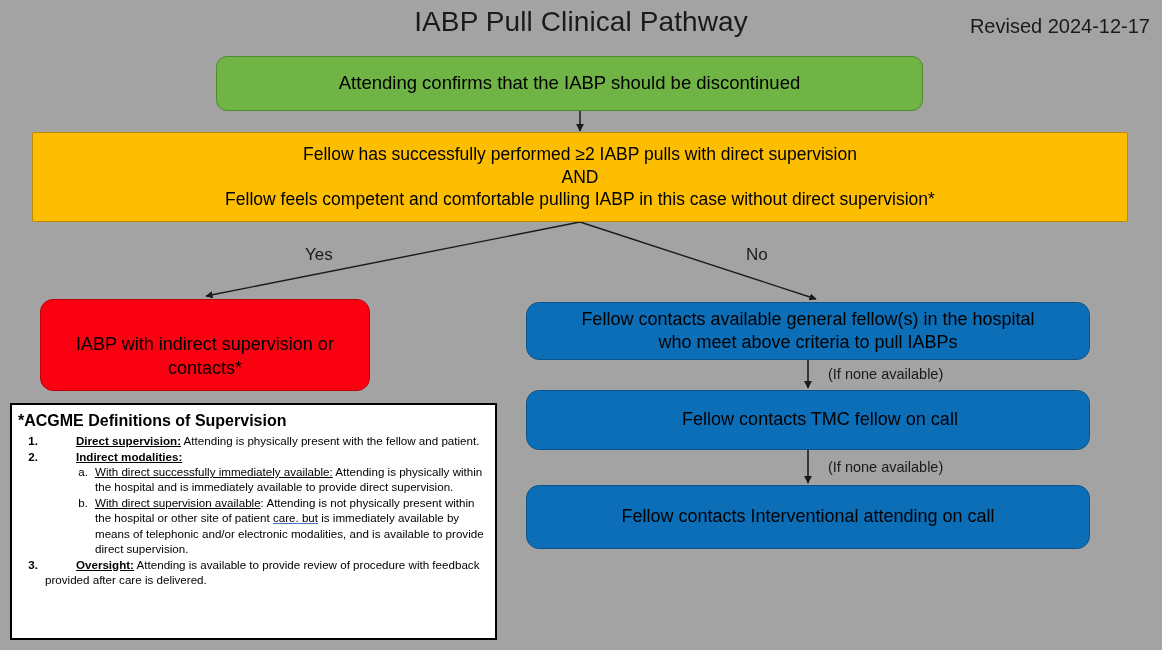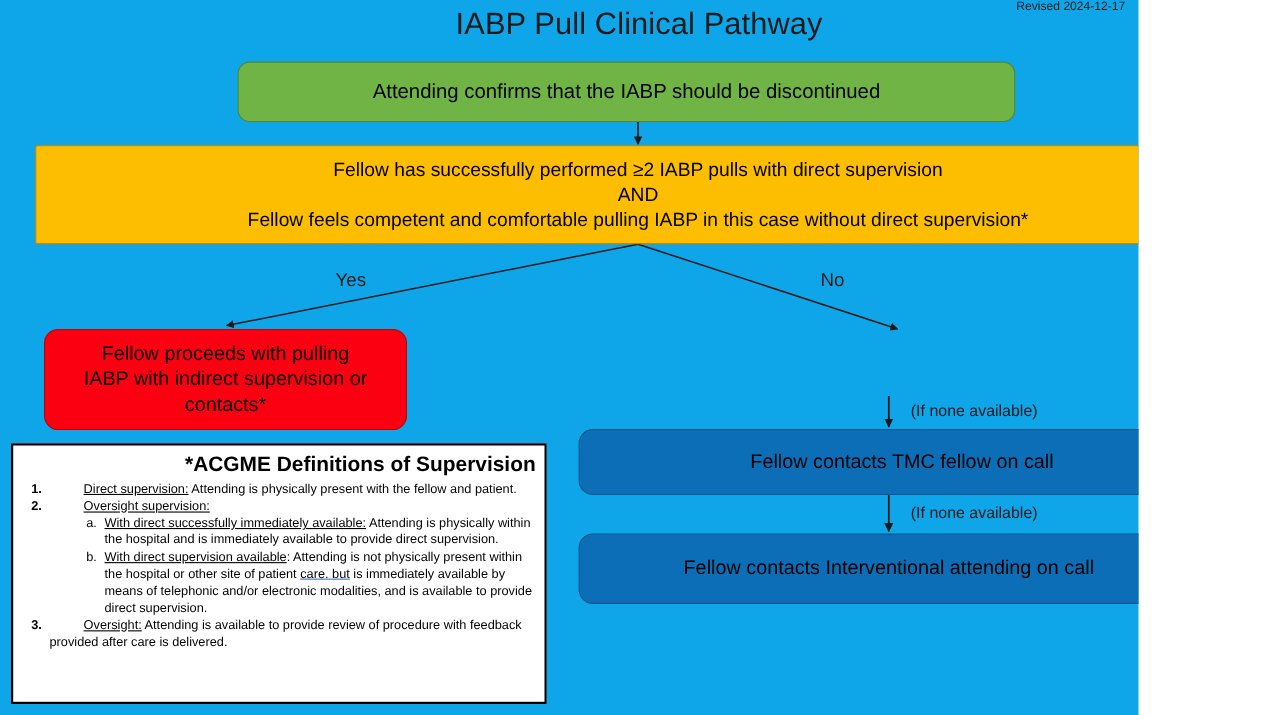--- a/index.html
+++ b/index.html
@@ -6,23 +6,23 @@
     margin: 0;
     padding: 0;
     background: #ffffff;
   }
   body {
     font-family: "Liberation Sans", sans-serif;
     color: #000000;
   }
   #canvas {
     position: relative;
-    width: 1035px;
+    width: 1162px;
     height: 650px;
-    background: #0ea5e9;
+    background: #a3a3a3;
     overflow: hidden;
   }
   #edges {
     position: absolute;
     left: 0;
     top: 0;
     width: 1162px;
     height: 650px;
     pointer-events: none;
   }
@@ -34,22 +34,22 @@
     width: 1162px;
     text-align: center;
     font-size: 28px;
     font-weight: 400;
     color: #1a1a1a;
     letter-spacing: .1px;
   }
   .revised {
     position: absolute;
     right: 12px;
-    top: 0;
-    font-size: 11px;
+    top: 15px;
+    font-size: 20px;
     color: #1a1a1a;
   }
 
   .node {
     position: absolute;
     box-sizing: border-box;
     display: flex;
     align-items: center;
     justify-content: center;
     text-align: center;
@@ -95,41 +95,41 @@
     position: absolute;
     box-sizing: border-box;
     background: #ffffff;
     border: 2.6px solid #000000;
     font-size: 11.6px;
     line-height: 1.33;
     color: #000000;
     padding: 5px 8px 6px 6px;
   }
   .legend-title {
-    text-align: right;
+    text-align: left;
     font-weight: bold;
-    font-size: 19px;
+    font-size: 16px;
     margin-bottom: 2px;
   }
   .lrow {
     display: flex;
     align-items: flex-start;
   }
   .lrow .marker {
     font-weight: bold;
     flex: 0 0 auto;
     text-align: right;
   }
   .lvl1 > .marker { width: 20px; margin-right: 7px; }
   .lvl1 > .body   { flex: 1 1 auto; }
   .lvl2 { margin-left: 56px; }
   .lvl2 > .marker { width: 14px; margin-right: 7px; font-weight: normal; }
   .lvl2 > .body   { flex: 1 1 auto; }
   .lead {
-    font-weight: normal;
+    font-weight: bold;
     text-decoration: underline;
     padding-left: 31px;
   }
   .lead-plain {
     font-weight: normal;
     text-decoration: underline;
   }
   .grammar {
     text-decoration: underline;
     text-decoration-color: #4472C4;
@@ -172,26 +172,32 @@
       <span>AND</span><br>
       <span>Fellow feels competent and comfortable pulling IABP in this case without direct supervision*</span>
     </span>
   </div>
 
   <div class="edge-label" style="left:305px; top:245px;">Yes</div>
   <div class="edge-label" style="left:746px; top:245px;">No</div>
 
   <div class="node node-red" style="left:40px; top:299px; width:330px; height:92px;">
     <span class="txt">
-      <span>Fellow proceeds with pulling</span><br>
+      <br>
       <span>IABP with indirect supervision or</span><br>
       <span>contacts*</span>
     </span>
   </div>
 
+  <div class="node node-blue" style="left:526px; top:302px; width:564px; height:58px;">
+    <span class="txt">
+      <span>Fellow contacts available general fellow(s) in the hospital</span><br>
+      <span>who meet above criteria to pull IABPs</span>
+    </span>
+  </div>
 
   <div class="edge-label" style="left:828px; top:366px; font-size:14.5px;">(If none available)</div>
 
   <div class="node node-blue" style="left:526px; top:390px; width:564px; height:60px;padding-left:24px;">
     <span class="txt">
       <span>Fellow contacts TMC fellow on call</span><br>
     </span>
   </div>
 
   <div class="edge-label" style="left:828px; top:459px; font-size:14.5px;">(If none available)</div>
@@ -203,21 +209,21 @@
   <div class="legend" style="left:10px; top:403px; width:487px; height:237px;">
     <div class="legend-title">*ACGME Definitions of Supervision</div>
 
     <div class="lrow lvl1">
       <span class="marker">1.</span>
       <span class="body"><span class="lead">Direct supervision:</span><span> Attending is physically present with the fellow and patient.</span></span>
     </div>
 
     <div class="lrow lvl1">
       <span class="marker">2.</span>
-      <span class="body"><span class="lead">Oversight supervision:</span></span>
+      <span class="body"><span class="lead">Indirect modalities:</span></span>
     </div>
 
     <div class="lrow lvl2">
       <span class="marker">a.</span>
       <span class="body"><span class="lead-plain">With direct successfully immediately available:</span><span> Attending is physically within the hospital and is immediately available to provide direct supervision.</span></span>
     </div>
 
     <div class="lrow lvl2">
       <span class="marker">b.</span>
       <span class="body"><span class="lead-plain">With direct supervision available</span><span>: Attending is not physically present within the hospital or other site of patient </span><span class="grammar">care. but</span><span> is immediately available by means of telephonic and/or electronic modalities, and is available to provide direct supervision.</span></span>

